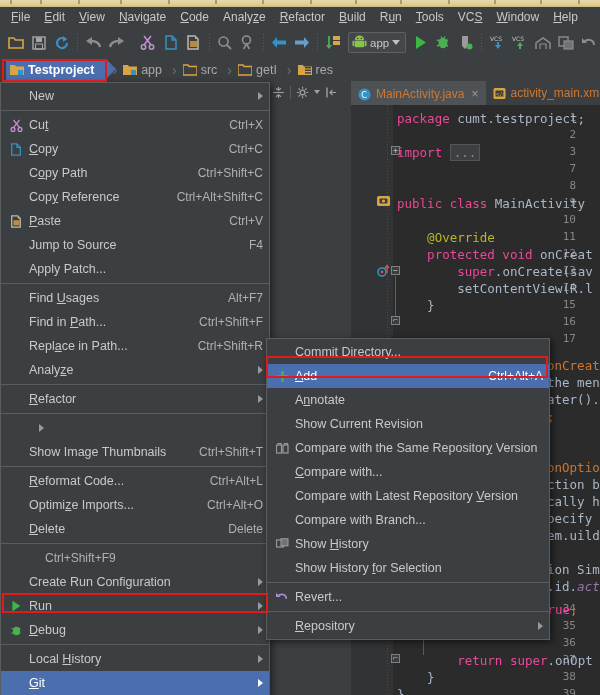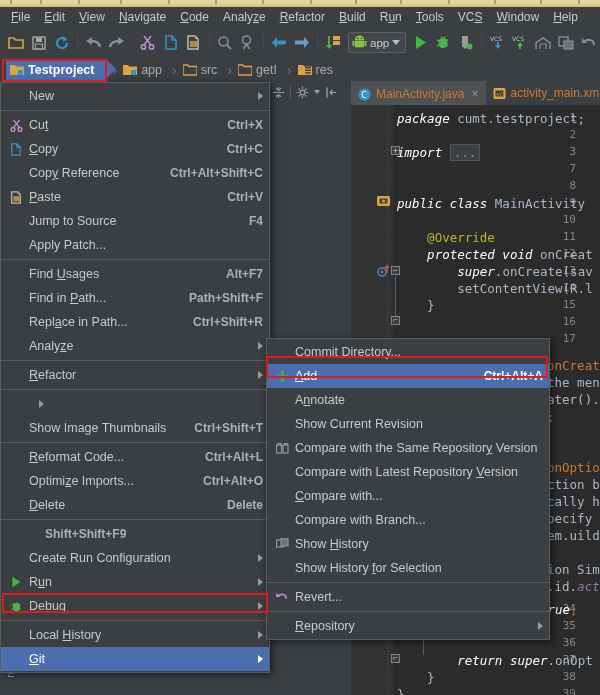--- a/index.html
+++ b/index.html
@@ -107,21 +107,21 @@
     font-family: "DejaVu Sans Mono", monospace; font-size: 11px; color: #868686;
   }
   .gutter-dots {
     position: absolute; left: 36px; top: 0; width: 1px; height: 100%;
     background: repeating-linear-gradient(to bottom,#4a4d4f 0 1px, transparent 1px 3px);
   }
   .codeline {
     position: absolute; left: 46px; white-space: pre;
     font-family: "DejaVu Sans Mono", monospace; font-size: 12.5px; color: #a9b7c6;
   }
-  .kw   { color: #ffffff; font-style: italic; }
+  .kw   { color: #ec4899; }
   .anno { color: #bbb529; }
   .ital { color: #9876aa; font-style: italic; }
   .fold {
     position: absolute; width: 9px; height: 9px; border: 1px solid #808080;
     background: #3c3f41; color: #c0c0c0; font-size: 8px; line-height: 7px;
     text-align: center; font-family: "DejaVu Sans Mono", monospace;
   }
   .foldline { position: absolute; width: 1px; background: #606366; }
   .importbox {
     background: #3c4043; border: 1px solid #555; padding: 0 3px; color: #8f8f8f;
@@ -144,21 +144,21 @@
     box-shadow: 2px 2px 7px rgba(0,0,0,.55); z-index: 30;
     padding: 1px 0;
   }
   .mrow {
     position: relative; display: flex; align-items: center; height: 24px;
     padding: 0 6px 0 6px; font-size: 12.5px; color: #c9c9c9; white-space: nowrap;
   }
   .mrow .mico { width: 18px; min-width: 18px; display: flex; align-items: center;
                 justify-content: center; margin-right: 4px; }
   .mrow .mlbl { flex: 1; }
-  .mrow .mkey { color: #b0b0b0; font-size: 12px; margin-left: 16px; font-weight: bold; }
+  .mrow .mkey { color: #b0b0b0; font-size: 12px; margin-left: 16px; }
   .mrow .marrow { width: 0; height: 0; margin-left: 10px;
     border-top: 4px solid transparent; border-bottom: 4px solid transparent;
     border-left: 5px solid #9a9a9a; }
   .mrow.hl { background: #4b6eaf; color: #ffffff; }
   .mrow.hl .mkey { color: #ffffff; }
   .mrow.hl .marrow { border-left-color: #ffffff; }
   .msep { height: 1px; background: #5a5d5e; margin: 2px 0; }
   .mu { text-decoration: underline; }
 
   
@@ -569,20 +569,25 @@
           <svg width="12" height="13" viewBox="0 0 14 15">
             <path d="M2 1h6l4 4v9H2z" fill="none" stroke="#3592c4" stroke-width="1.5"></path>
             <path d="M8 1v4h4" fill="none" stroke="#3592c4" stroke-width="1.3"></path>
           </svg>
         </span>
         <span class="mlbl"><span class="mu">C</span>opy</span>
         <span class="mkey">Ctrl+C</span>
       </div>
       <div class="mrow">
         <span class="mico"></span>
+        <span class="mlbl">C<span class="mu">o</span>py Path</span>
+        <span class="mkey">Ctrl+Shift+C</span>
+      </div>
+      <div class="mrow">
+        <span class="mico"></span>
         <span class="mlbl">Cop<span class="mu">y</span> Reference</span>
         <span class="mkey">Ctrl+Alt+Shift+C</span>
       </div>
       <div class="mrow">
         <span class="mico">
           <svg width="12" height="13" viewBox="0 0 14 15">
             <path d="M2 1h7l3 3v10H2z" fill="none" stroke="#b9b9b9" stroke-width="1.5"></path>
             <path d="M9 1v3h3z" fill="#d9a441"></path>
             <rect x="4" y="6" width="7" height="6" fill="#d9a441" opacity=".8"></rect>
           </svg>
@@ -601,21 +606,21 @@
       </div>
       <div class="msep"></div>
       <div class="mrow">
         <span class="mico"></span>
         <span class="mlbl">Find <span class="mu">U</span>sages</span>
         <span class="mkey">Alt+F7</span>
       </div>
       <div class="mrow">
         <span class="mico"></span>
         <span class="mlbl">Find in <span class="mu">P</span>ath...</span>
-        <span class="mkey">Path+Shift+F</span>
+        <span class="mkey">Ctrl+Shift+F</span>
       </div>
       <div class="mrow">
         <span class="mico"></span>
         <span class="mlbl">Repl<span class="mu">a</span>ce in Path...</span>
         <span class="mkey">Ctrl+Shift+R</span>
       </div>
       <div class="mrow">
         <span class="mico"></span>
         <span class="mlbl">Analy<span class="mu">z</span>e</span>
         <span class="marrow"></span>
@@ -648,21 +653,21 @@
         <span class="mkey">Ctrl+Alt+O</span>
       </div>
       <div class="mrow">
         <span class="mico"></span>
         <span class="mlbl"><span class="mu">D</span>elete</span>
         <span class="mkey">Delete</span>
       </div>
       <div class="msep"></div>
       <div class="mrow">
         <span class="mico"></span>
-        <span class="mkey">Shift+Shift+F9</span>
+        <span class="mkey">Ctrl+Shift+F9</span>
       </div>
       <div class="mrow">
         <span class="mico"></span>
         <span class="mlbl">Create Run Configuration</span>
         <span class="marrow"></span>
       </div>
       <div class="mrow">
         <span class="mico">
           <svg width="12" height="12" viewBox="0 0 15 15">
             <path d="M3 1l10 6.5L3 14z" fill="#3cb843"></path>
@@ -721,25 +726,25 @@
           <svg width="13" height="12" viewBox="0 0 13 12">
             <rect x="0.5" y="3" width="5" height="8" fill="none" stroke="#9a9a9a" stroke-width="1.2"></rect>
             <rect x="7" y="3" width="5" height="8" fill="none" stroke="#9a9a9a" stroke-width="1.2"></rect>
             <path d="M2 3V1.5h3V3M8.5 3V1.5h3V3" stroke="#9a9a9a" stroke-width="1.1" fill="none"></path>
           </svg>
         </span>
         <span class="mlbl">Compare with the Same Repositor<span class="mu">y</span> Version</span>
       </div>
       <div class="mrow">
         <span class="mico"></span>
+        <span class="mlbl"><span class="mu">C</span>ompare with...</span>
+      </div>
+      <div class="mrow">
+        <span class="mico"></span>
         <span class="mlbl">Compare with Latest Repository <span class="mu">V</span>ersion</span>
-      </div>
-      <div class="mrow">
-        <span class="mico"></span>
-        <span class="mlbl"><span class="mu">C</span>ompare with...</span>
       </div>
       <div class="mrow">
         <span class="mico"></span>
         <span class="mlbl">Compare with Branch...</span>
       </div>
       <div class="mrow">
         <span class="mico">
           <svg width="13" height="12" viewBox="0 0 13 12">
             <rect x="0.5" y="2" width="7" height="7" fill="none" stroke="#9a9a9a" stroke-width="1.2"></rect>
             <rect x="5" y="0.8" width="7" height="7" fill="#6f7375" stroke="#9a9a9a" stroke-width="1.1"></rect>

